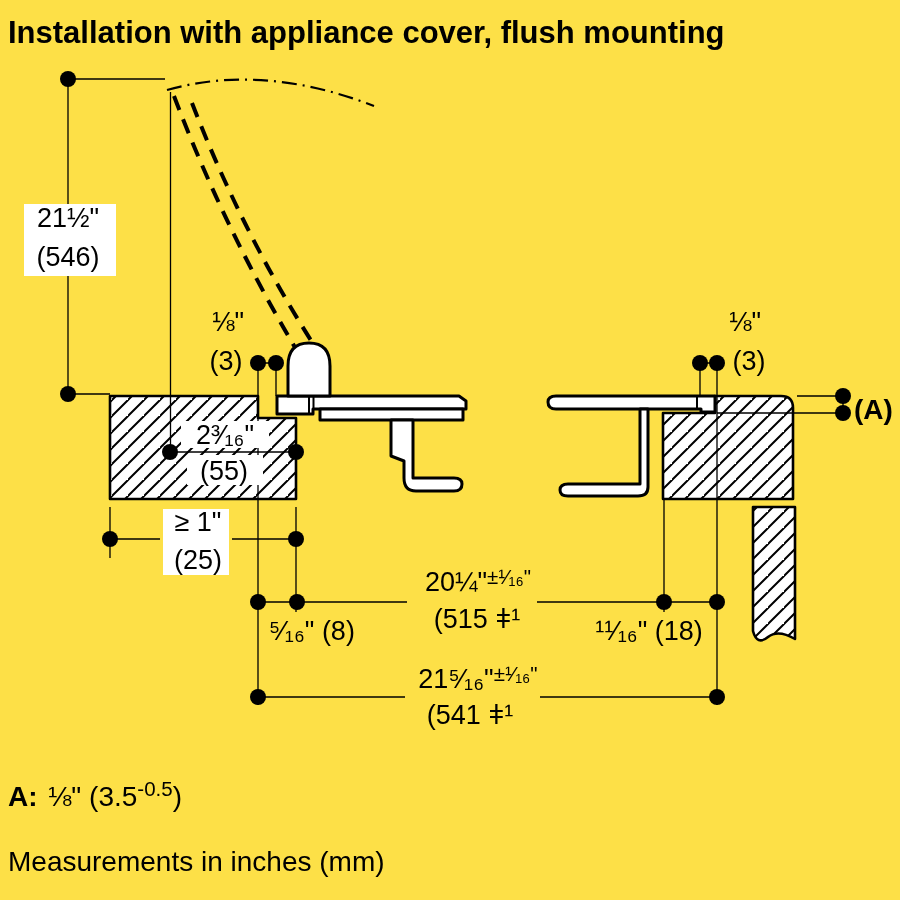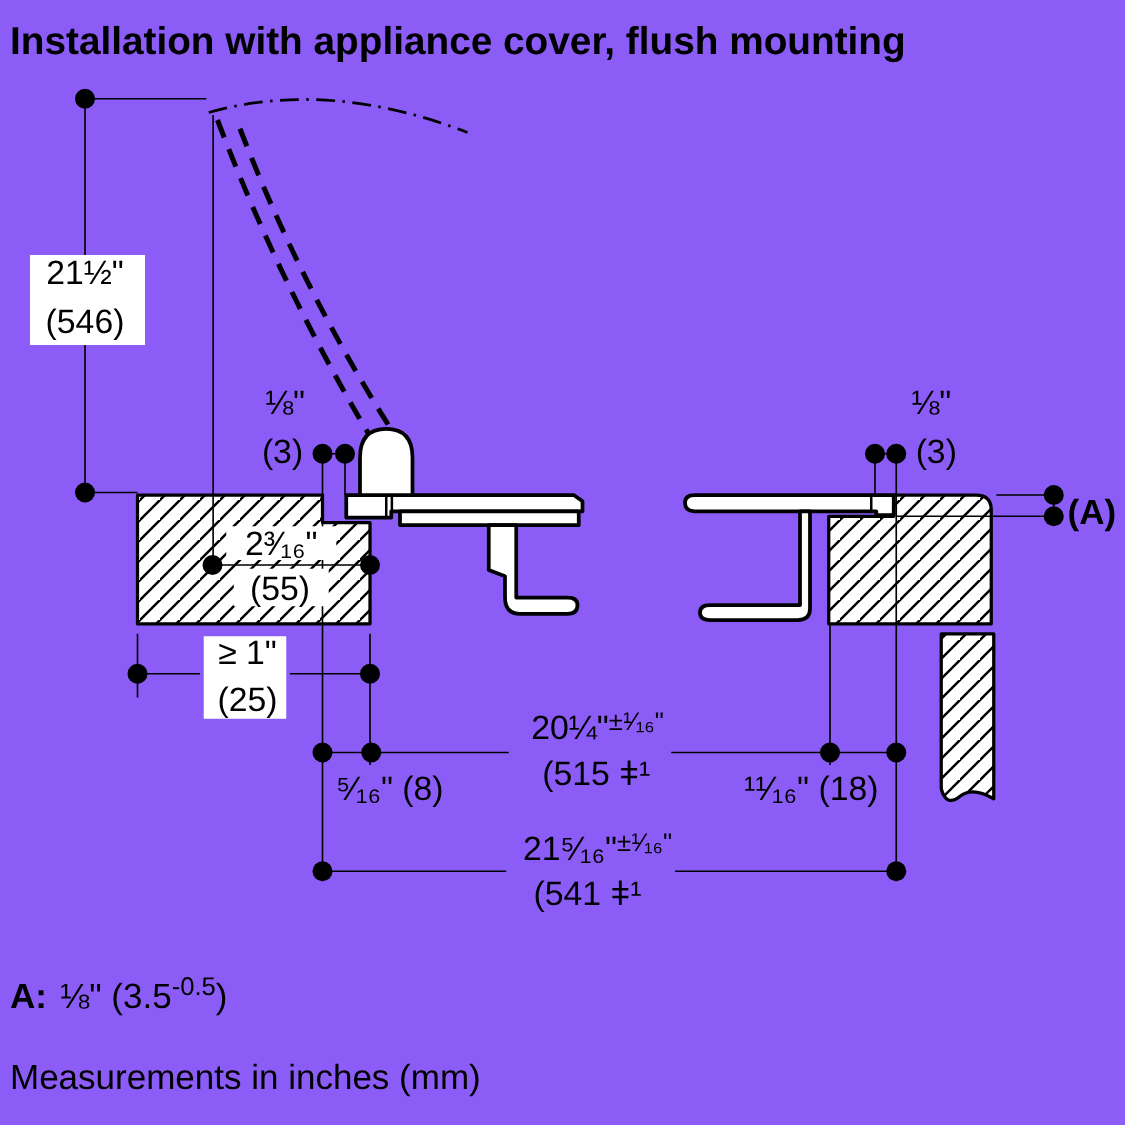--- a/index.html
+++ b/index.html
@@ -1,16 +1,16 @@
 <!DOCTYPE html>
 <html><head>
 <meta charset="utf-8">
 <style>
   html,body{margin:0;padding:0;background:#ffffff;}
-  .page{position:relative;width:900px;height:900px;background:#8b5cf6;overflow:hidden;}
+  .page{position:relative;width:900px;height:900px;background:#fde047;overflow:hidden;}
   text,tspan{font-family:"Liberation Sans","DejaVu Sans",sans-serif;fill:#000;}
   .t-title{font-size:31px;font-weight:700;}
   .t-dim{font-size:27px;}
   .t-dim-s{font-size:20.5px;}
   .t-bold{font-size:28px;font-weight:700;}
   .t-note{font-size:28px;}
   .outline{fill:#ffffff;stroke:#000;stroke-width:3;stroke-linejoin:round;}
   .hatched{fill:url(#hatch);stroke:#000;stroke-width:2.6;stroke-linejoin:round;}
   .thin{stroke:#000;stroke-width:1.3;fill:none;}
   .seam{stroke:#000;stroke-width:2;fill:none;}

